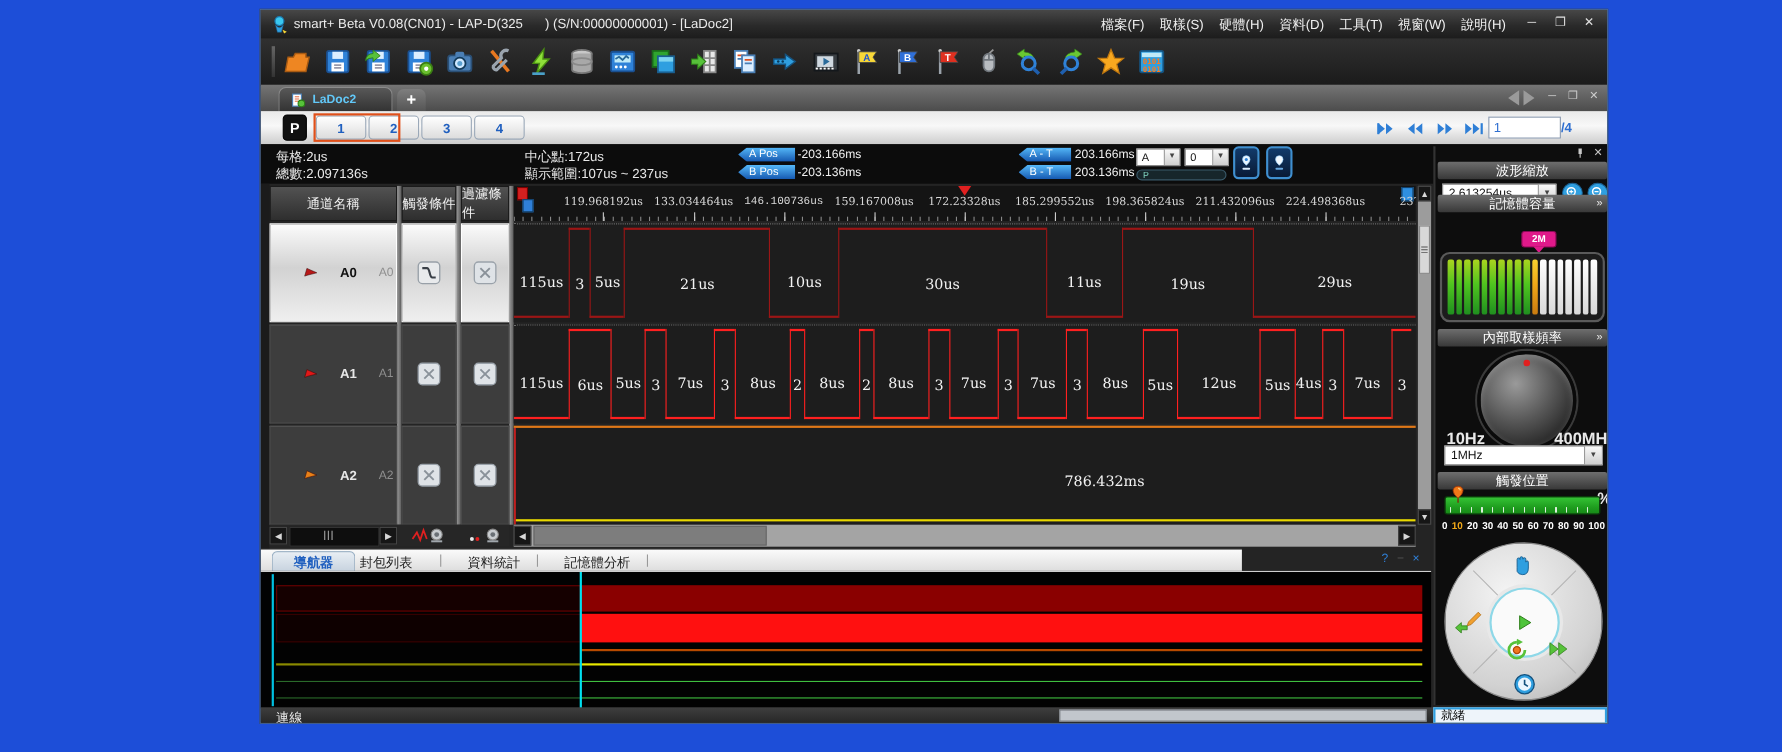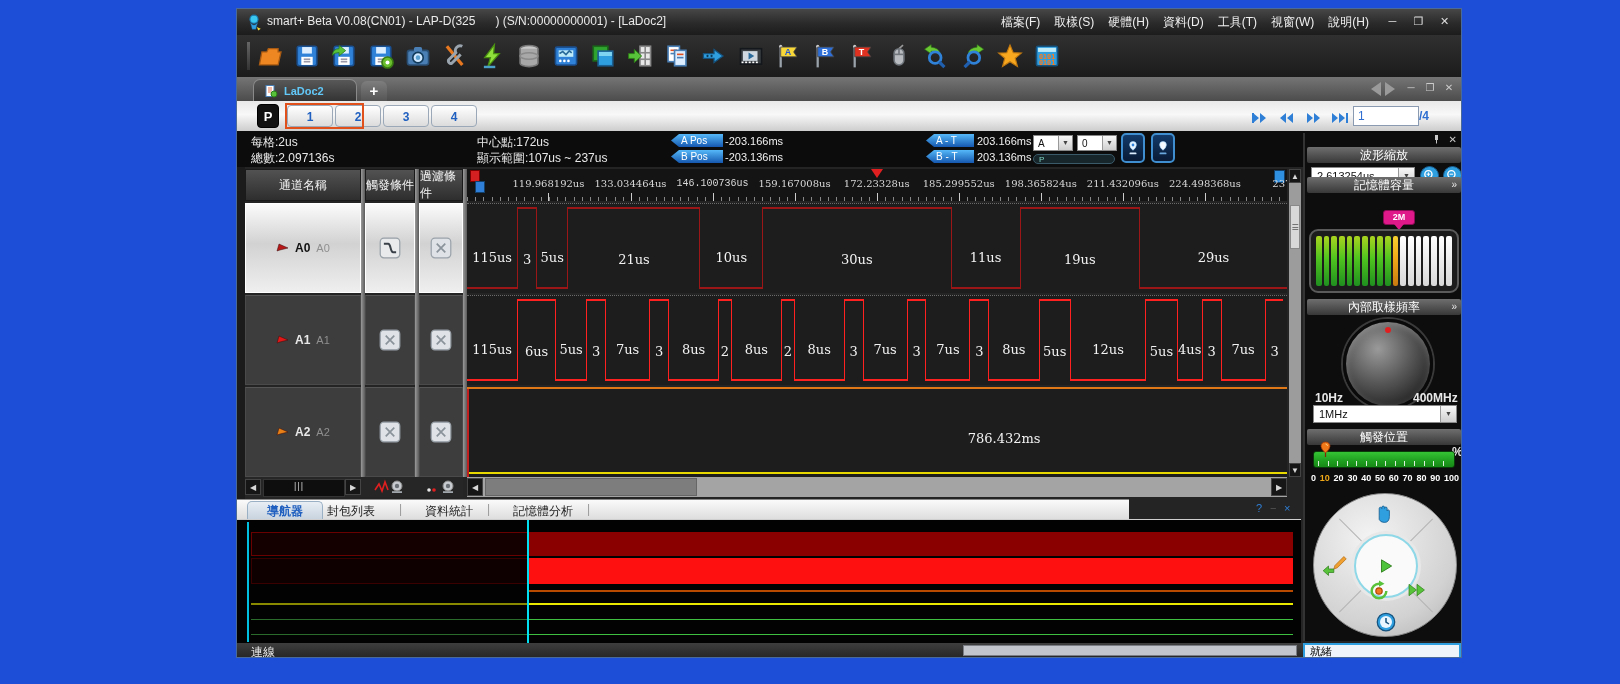--- a/index.html
+++ b/index.html
@@ -80,21 +80,21 @@
   .colsplit{position:absolute;top:160px;width:4px;height:308px;background:linear-gradient(90deg,#9a9a9a,#5a5a5a);}
   .ruler{position:absolute;left:230px;top:160px;width:820px;height:32px;background:#141414;overflow:hidden;}
   .ruler .rlabel{position:absolute;top:9px;transform:translateX(-50%);font-family:"DejaVu Serif","Liberation Serif",serif;
                  font-size:10px;color:#d8d8d8;white-space:nowrap;}
   .rtick{position:absolute;bottom:0;width:1px;background:#888;}
   .trig-mark{position:absolute;top:0;width:0;height:0;border:6px solid transparent;border-top:9px solid #e02020;transform:translateX(-6px);}
   .rflag-r{position:absolute;left:3px;top:1px;width:8px;height:10px;background:#d42020;border:1px solid #7a0000;}
   .rflag-b{position:absolute;left:8px;top:12px;width:8px;height:10px;background:#2f7fd8;border:1px solid #12406a;}
   .rflag-b2{position:absolute;right:2px;top:1px;width:9px;height:11px;background:#2f8fe0;border:1px solid #12406a;}
 
-  .chrow-name{position:absolute;left:8px;width:116px;height:90px;box-sizing:border-box;display:flex;align-items:center;padding-left:30px;gap:6px;}
+  .chrow-name{position:absolute;left:8px;width:116px;height:90px;box-sizing:border-box;display:flex;align-items:center;padding-left:30px;gap:20px;}
   .chrow-cell{position:absolute;height:90px;box-sizing:border-box;display:flex;align-items:center;justify-content:center;}
   .row-dark{background:#3d3d3d;border:1px solid #4a4a4a;border-top:1px solid #555;}
   .row-sel{background:linear-gradient(#fbfbfb,#d2d2d2 45%,#efefef);border:1px solid #fff;}
   .ch-name{font-size:12px;font-weight:bold;}
   .ch-alias{font-size:11px;color:#8f8f8f;}
   .cond-icon svg{width:22px;height:22px;}
   .wave{position:absolute;left:230px;width:820px;height:90px;background:#1d1d1d;border-top:1px dotted #6a6a6a;box-sizing:border-box;overflow:hidden;}
   .seg{position:absolute;top:3px;bottom:4px;box-sizing:border-box;}
   .seg.high{border-top:2px solid var(--wc);}
   .seg.low{border-bottom:2px solid var(--wc);}
@@ -145,21 +145,21 @@
   .gbar.on{background:linear-gradient(to top,#1f8f1f,#4fc41f 55%,#aad41f);}
   .gbar.act{background:linear-gradient(to top,#c87a10,#f0a818 55%,#f8d030);}
   .gbar.off{background:linear-gradient(#ffffff,#d8d8d8);}
   .mtag{position:absolute;width:30px;height:13px;background:#e0198a;border:1px solid #8a0a55;border-radius:3px;
         color:#fff;font-size:9px;font-weight:bold;text-align:center;line-height:13px;}
   .mtag:after{content:"";position:absolute;left:10px;top:13px;border:5px solid transparent;border-top:6px solid #e0198a;}
   .knob{position:absolute;border-radius:50%;
         background:radial-gradient(circle at 38% 32%,#9a9a9a,#565656 45%,#1d1d1d 85%);
         border:3px solid #0a0a0a;box-shadow:0 0 0 2px #3a3a3a, inset 0 2px 6px rgba(255,255,255,.25);}
   .knob .dot{position:absolute;left:50%;top:5px;width:6px;height:6px;margin-left:-3px;border-radius:50%;background:#e02020;}
-  .rp-lbl{position:absolute;color:#e8e8e8;font-size:12px;font-weight:bold;}
+  .rp-lbl{position:absolute;color:#e8e8e8;font-size:15px;font-weight:bold;}
   .tslider{position:absolute;left:8px;width:142px;height:17px;border-radius:3px;border:1px solid #0a3a0a;
            background:linear-gradient(#35c435,#1f9e1f 60%,#178a17);box-sizing:border-box;}
   .tslider .ticks{position:absolute;left:4px;right:4px;bottom:1px;height:5px;
            background:repeating-linear-gradient(to right,rgba(255,255,255,.85) 0 1px,transparent 1px 9.6px);}
   .tpin{position:absolute;width:13px;height:17px;}
   .tscale{position:absolute;left:6px;width:148px;display:flex;justify-content:space-between;}
   .tscale span{color:#fff;font-size:9px;font-weight:bold;}
   .tscale span.sel{color:#f0a818;}
   .navpad{position:absolute;left:8px;width:144px;height:144px;border-radius:50%;
           background:radial-gradient(circle at 40% 32%,#f4f4f4,#d2d2d2 65%,#aeaeae);border:1px solid #8a8a8a;box-sizing:border-box;}

